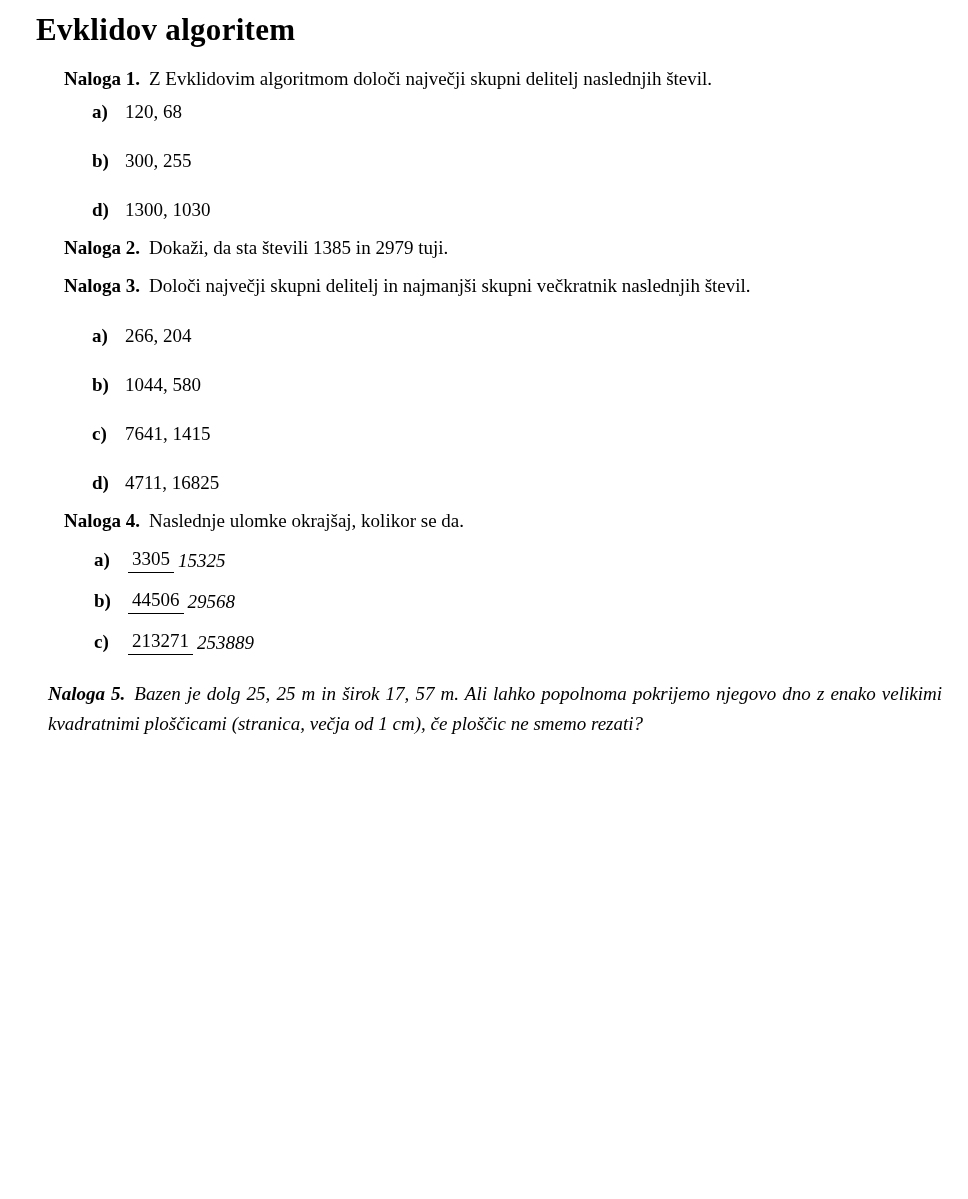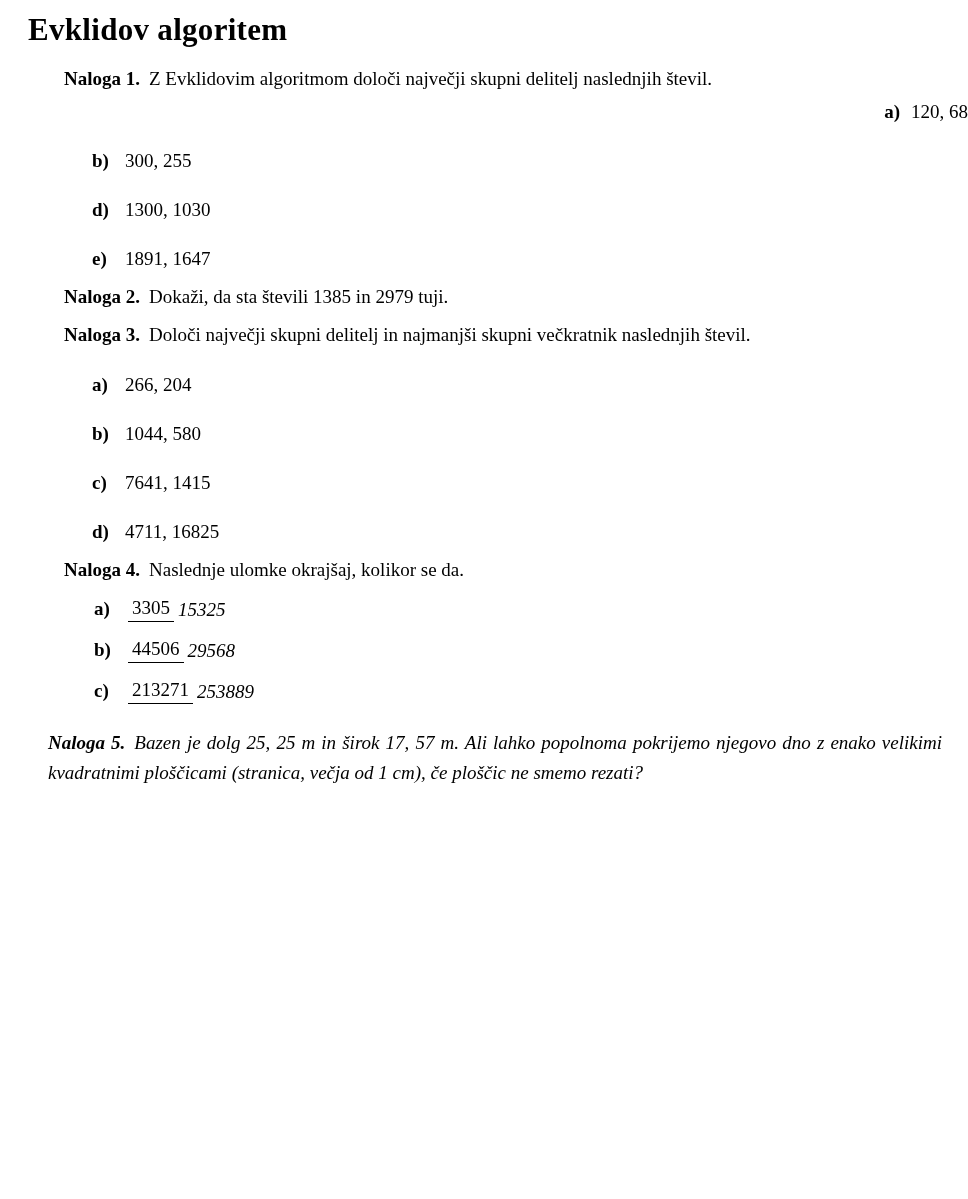--- a/index.html
+++ b/index.html
@@ -16,21 +16,21 @@
     font-size: 19px;
     line-height: 22px;
   }
   .page {
     position: relative;
     width: 968px;
     height: 1199px;
     background: #ffffff;
   }
   .doc-title {
-    margin: 12px 0 0 28px;
+    margin: 12px 0 0 36px;
     font-size: 31px;
     line-height: 36px;
     font-weight: bold;
     letter-spacing: 0.3px;
   }
   .problem {
     margin: 0;
     padding-left: 28px;
   }
   .statement {
@@ -50,21 +50,21 @@
     padding-right: 9px;
   }
   .items {
     margin: 0;
     padding: 0;
     list-style: none;
   }
   .item {
     margin: 27px 0 0 64px;
   }
-  .items.first-gap-small .item:first-child { margin-top: 11px; text-align: right; }
+  .items.first-gap-small .item:first-child { margin-top: 11px; }
   .items.first-gap-mid   .item:first-child { margin-top: 28px; }
   .item-label {
     font-weight: bold;
     display: inline-block;
     min-width: 22px;
   }
   .item-value {
     padding-left: 11px;
   }
   .frac-rows { margin-top: 6px; }
@@ -104,23 +104,20 @@
     </p>
     <ul class="items first-gap-small">
       <li class="item">
         <span class="item-label">a)</span><span class="item-value">120, 68</span>
       </li>
       <li class="item">
         <span class="item-label">b)</span><span class="item-value">300, 255</span>
       </li>
       <li class="item">
         <span class="item-label">d)</span><span class="item-value">1300, 1030</span>
-      </li>
-      <li class="item">
-        <span class="item-label">e)</span><span class="item-value">1891, 1647</span>
       </li>
     </ul>
   </div>
 
   <div class="problem">
     <p class="statement after-items">
       <span class="problem-label">Naloga 2.</span><span>Dokaži, da sta števili 1385 in 2979 tuji.</span>
     </p>
   </div>
 

